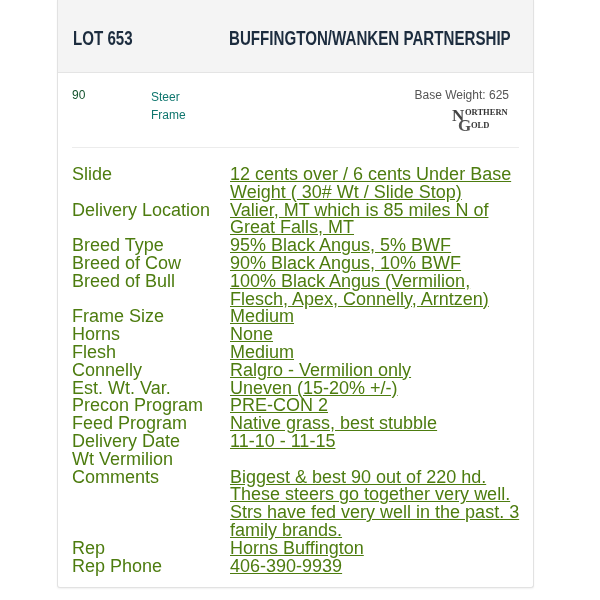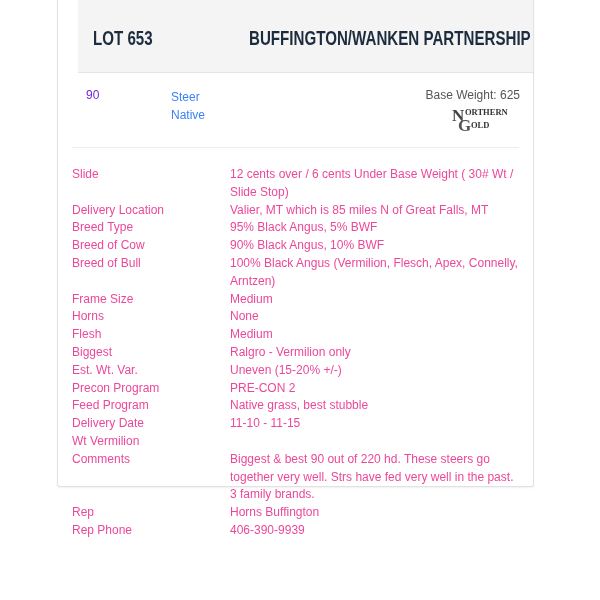--- a/index.html
+++ b/index.html
@@ -1,44 +1,44 @@
 <!DOCTYPE html>
 <html><head>
 <meta charset="utf-8">
 <style>
   html, body { margin:0; padding:0; background:#ffffff; }
   body { width:600px; height:600px; position:relative; font-family:"Liberation Sans", sans-serif; color:#555; }
-  .card { position:absolute; left:57px; top:0; width:477px; height:487px; border:1px solid #e2e2e2; border-top:none; border-radius:0 0 3px 3px; box-shadow:0 1px 2px rgba(0,0,0,0.06); background:#fff; box-sizing:border-box;padding-left:20px; }
+  .card { position:absolute; left:57px; top:0; width:477px; height:588px; border:1px solid #e2e2e2; border-top:none; border-radius:0 0 3px 3px; box-shadow:0 1px 2px rgba(0,0,0,0.06); background:#fff; box-sizing:border-box; }
   .header { height:72px; background:#f4f4f4; border-bottom:1px solid #e4e4e4; position:relative; }
   .lot { position:absolute; left:15px; top:26px; font-family:"Liberation Sans", sans-serif; font-weight:bold; font-size:21px; color:#1c2c3e; transform:scaleX(0.72); transform-origin:left top; letter-spacing:0px; }
   .seller { position:absolute; left:171px; top:26px; font-family:"Liberation Sans", sans-serif; font-weight:bold; font-size:21px; color:#1c2c3e; transform:scaleX(0.72); transform-origin:left top; white-space:nowrap; }
   .summary { position:relative; height:76px; }
-  .head-count { position:absolute; left:8px; top:15px; font-size:12px; color:#6d28d9; }
-  .category { position:absolute; left:93px; top:15px; font-size:12px; line-height:18px; color:#3b82f6; }
-  .base-weight { position:absolute; right:13px; top:15px; font-size:12px; color:#555; }
+  .head-count { position:absolute; left:14px; top:15px; font-size:12px; color:#14532d; }
+  .category { position:absolute; left:93px; top:15px; font-size:12px; line-height:18px; color:#0f766e; }
+  .base-weight { position:absolute; right:24px; top:15px; font-size:12px; color:#555; }
   .logo { position:absolute; right:13px; top:31px; width:70px; height:28px; }
   .sep { position:absolute; left:14px; right:14px; top:147px; height:1px; background:#ececec; }
   .details { position:absolute; left:14px; top:166px; width:450px; }
-  .row { display:flex; font-size:12px; line-height:17.8px; color:#ec4899; }
+  .row { display:flex; font-size:18px; line-height:17.8px; color:#4d7c0f; }
   .lbl { width:158px; flex:none; }
-  .val { width:290px; }
+  .val { width:290px;text-decoration:underline; }
 </style>
 </head>
 <body>
 
 <div class="card">
   <div class="header">
     <div class="lot">LOT 653</div>
     <div class="seller">BUFFINGTON/WANKEN PARTNERSHIP</div>
   </div>
   <div class="summary">
     <div class="head-count">90</div>
     <div class="category">
       <div>Steer</div>
-      <div>Native</div>
+      <div>Frame</div>
     </div>
     <div class="base-weight">Base Weight: 625</div>
     <svg class="logo" viewBox="0 0 70 28">
       <text x="2" y="17" font-family="Liberation Serif, serif" font-weight="bold" font-size="17" fill="#444">N</text>
       <text x="15" y="11" font-family="Liberation Serif, serif" font-weight="bold" font-size="8.5" fill="#333">ORTHERN</text>
       <text x="8" y="27" font-family="Liberation Serif, serif" font-weight="bold" font-size="17" fill="#555">G</text>
       <text x="21" y="24" font-family="Liberation Serif, serif" font-weight="bold" font-size="8.5" fill="#333">OLD</text>
     </svg>
   </div>
   <div class="sep"></div>
@@ -69,21 +69,21 @@
       </div>
       <div class="row">
         <div class="lbl">Horns</div>
         <div class="val">None</div>
       </div>
       <div class="row">
         <div class="lbl">Flesh</div>
         <div class="val">Medium</div>
       </div>
       <div class="row">
-        <div class="lbl">Biggest</div>
+        <div class="lbl">Connelly</div>
         <div class="val">Ralgro - Vermilion only</div>
       </div>
       <div class="row">
         <div class="lbl">Est. Wt. Var.</div>
         <div class="val">Uneven (15-20% +/-)</div>
       </div>
       <div class="row">
         <div class="lbl">Precon Program</div>
         <div class="val">PRE-CON 2</div>
       </div>

